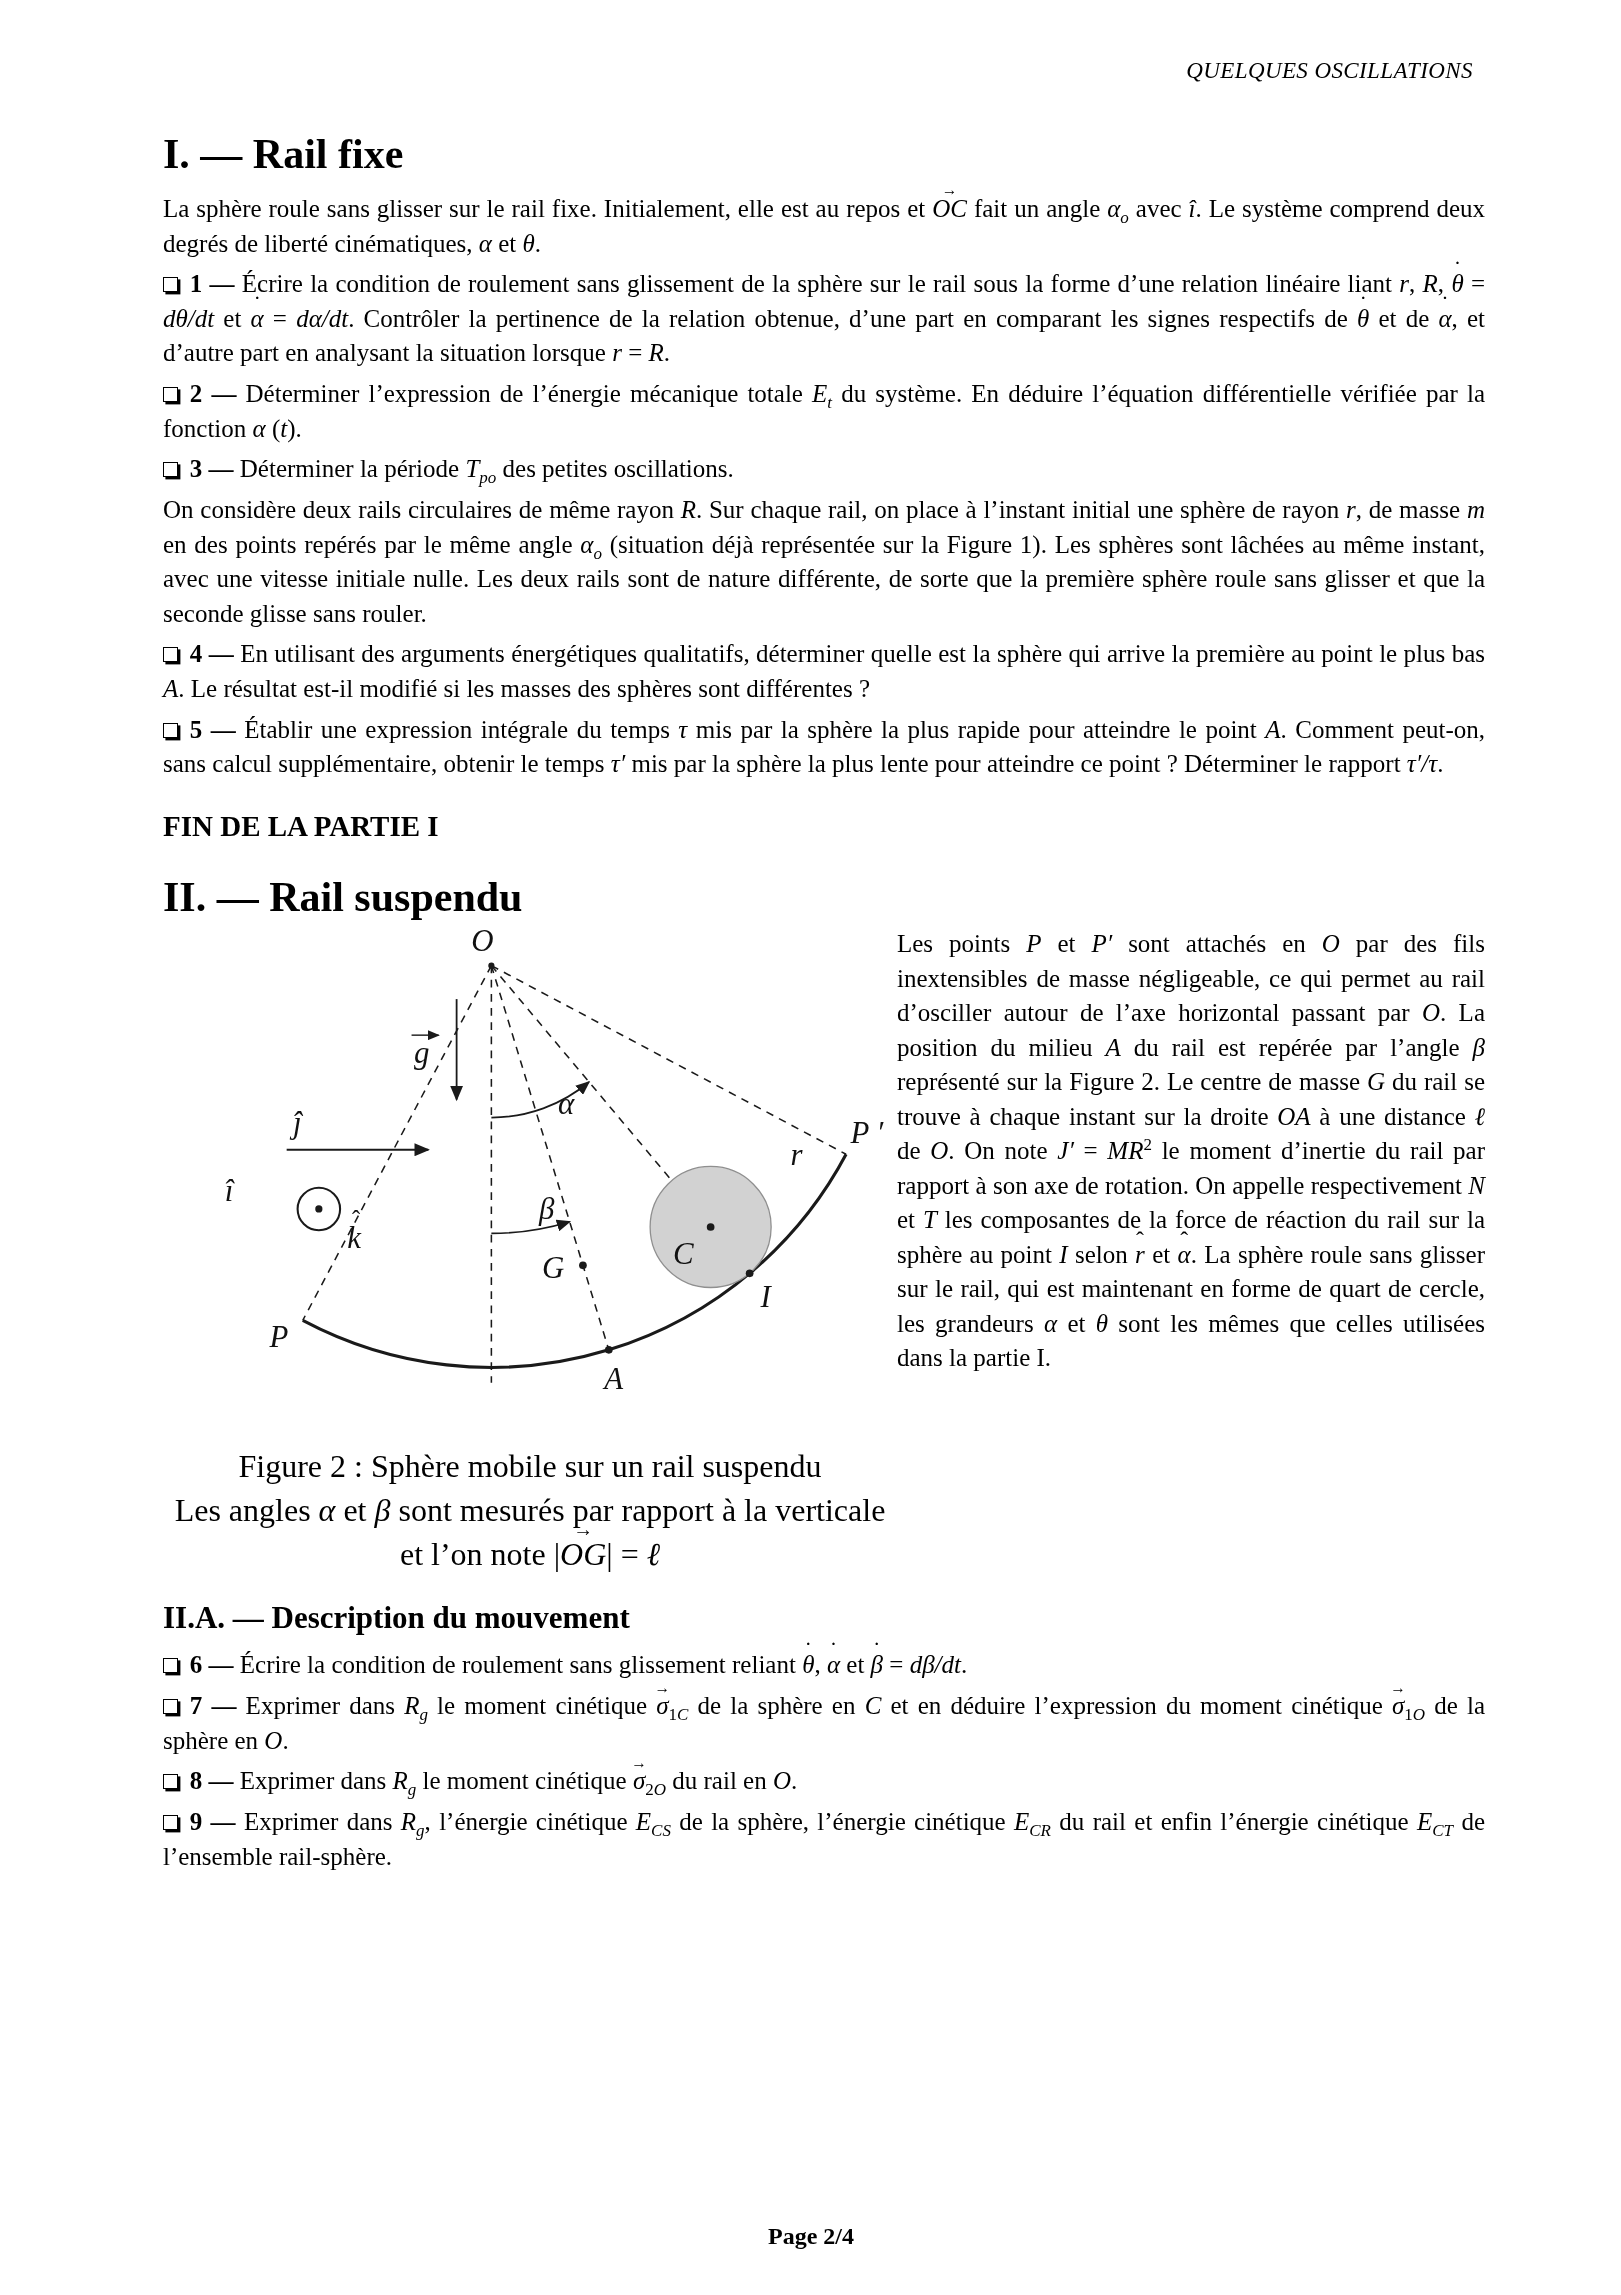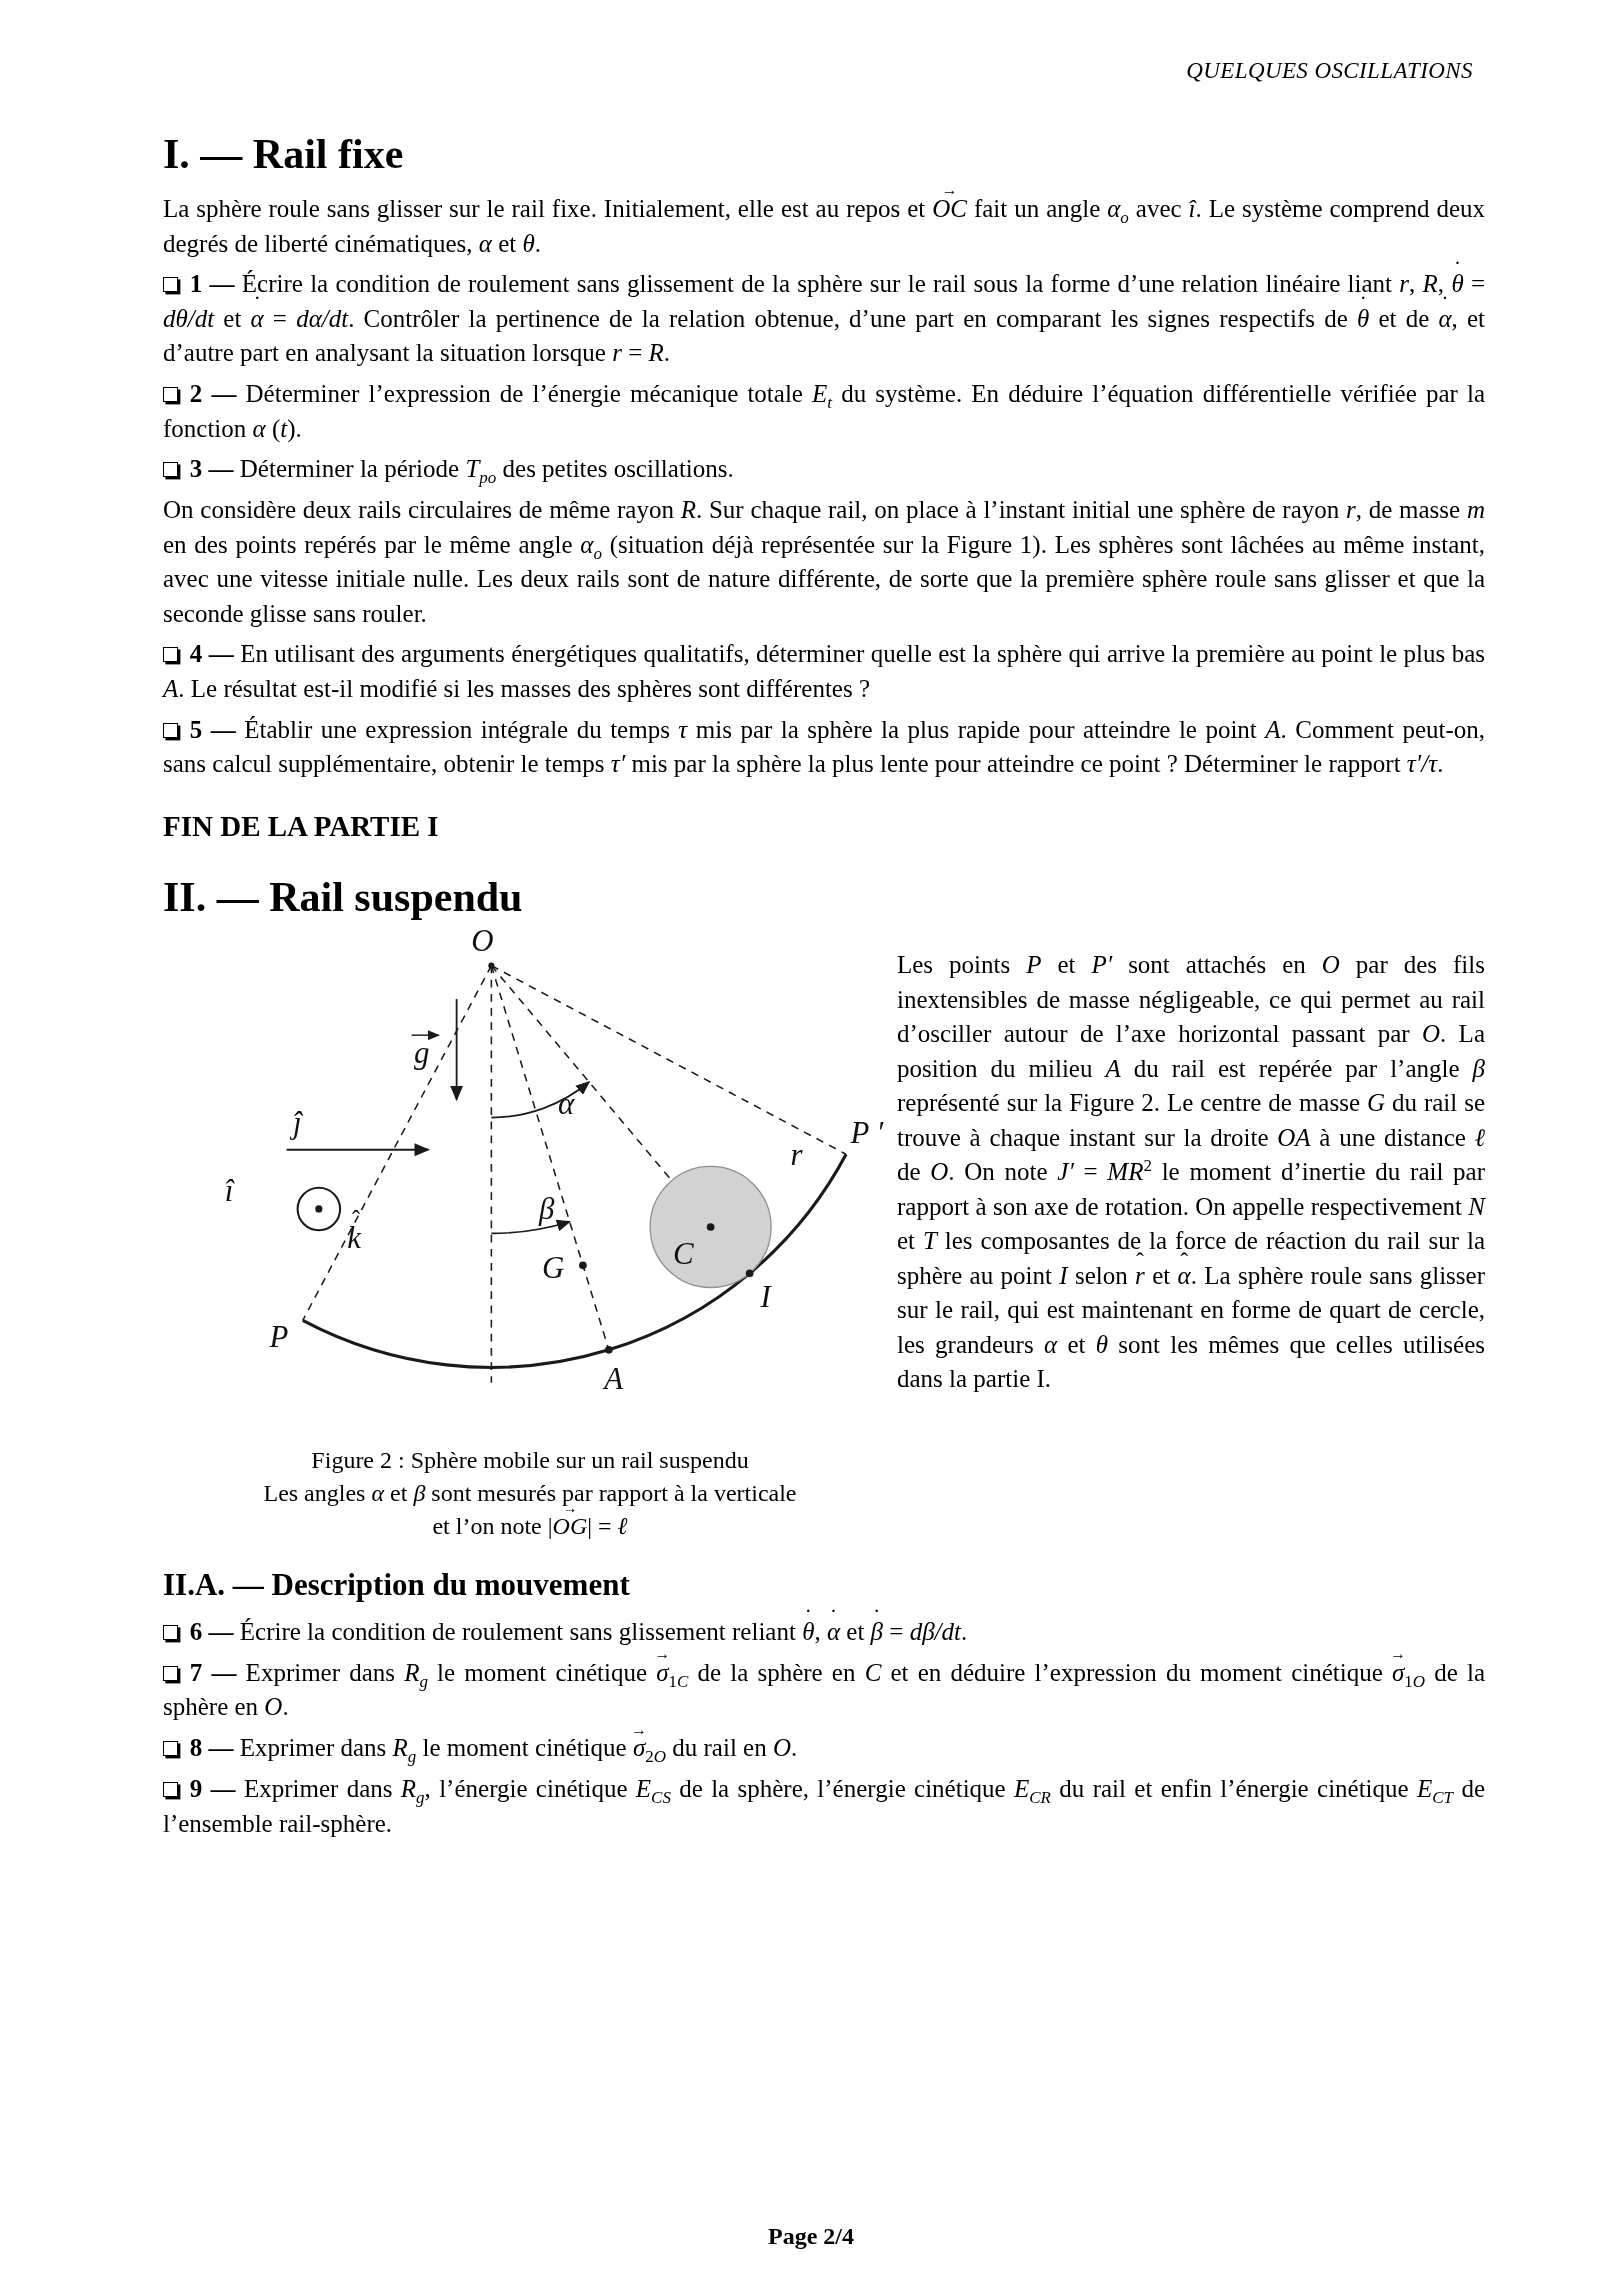--- a/index.html
+++ b/index.html
@@ -14,22 +14,22 @@
   h2{font-size:31px;font-weight:bold;margin-top:23.6px;margin-bottom:12.6px;}
   p.body,.text-col{font-size:25px;line-height:1.38;text-align:justify;}
   p.body{margin:6.3px 0;}
   .para2{margin-top:12.6px;}
   .q4{margin-top:50px;}
   .fin{font-size:29px;font-weight:bold;text-align:left;margin:28px 0 1px;}
   .qbox{display:inline-block;width:15px;height:15px;background:#fff;border:1.6px solid #000;
         box-shadow:2.4px 2.4px 0 0 #000;margin-right:11.8px;}
   .fig-row{display:flex;margin-top:6.3px;align-items:flex-start;}
   .fig-col{flex:0 0 734px;width:734px;}
-  .text-col{flex:1;margin-top:21px;}
-  figcaption{text-align:center;font-size:24px;line-height:1.38;margin-top:1.6px;}
+  .text-col{flex:1;}
+  figcaption{text-align:center;font-size:32px;line-height:1.38;margin-top:1.6px;}
   .it{font-style:italic;}
   .bd{font-weight:bold;}
   sub,sup{font-size:68%;line-height:0;}
   .acc{position:relative;display:inline-block;}
   .acc::after{content:attr(data-acc);position:absolute;left:50%;transform:translateX(-50%);
               top:-.38em;font-size:.95em;font-style:normal;line-height:1;}
   .vecacc::after{top:-.62em;font-size:.62em;}
   .page-footer{position:absolute;bottom:45px;left:0;width:100%;text-align:center;
                font-weight:bold;font-size:24px;}
   .fig-svg{display:block;}

